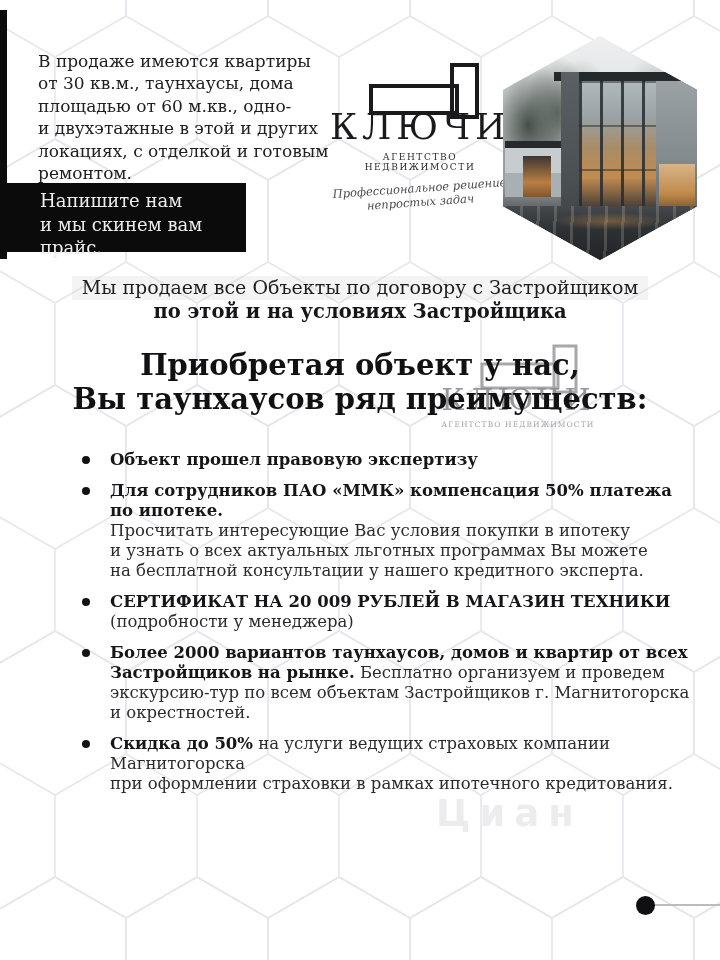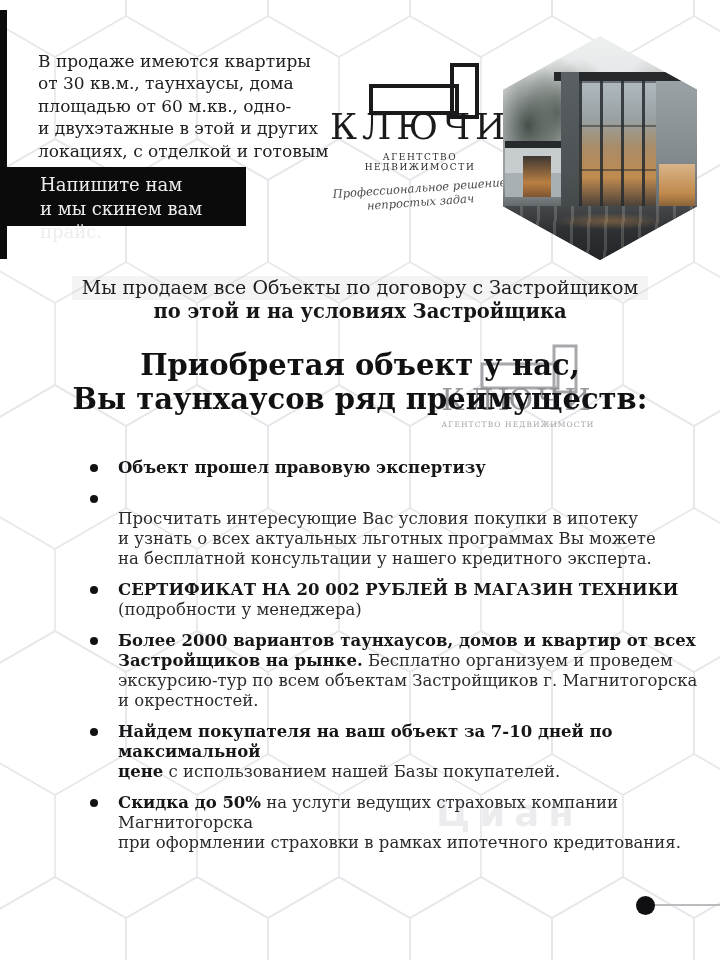--- a/index.html
+++ b/index.html
@@ -5,21 +5,21 @@
   html,body{margin:0;padding:0;background:#9a9a9a;}
   .page{position:relative;width:720px;height:960px;margin:0 auto;background:#ffffff;overflow:hidden;
         font-family:"DejaVu Serif","Liberation Serif",serif;color:#1c1c1e;}
   .hexbg{position:absolute;inset:0;z-index:0;}
   
   .left-strip{position:absolute;left:0;top:10px;width:7px;height:249px;background:#0c0c0c;z-index:2;}
   
   .intro{position:absolute;left:38px;top:50px;width:300px;font-size:17px;line-height:22.4px;
          color:#202022;white-space:pre-line;z-index:3;}
   
-  .cta-box{position:absolute;left:0;top:167px;width:246px;height:59px;background:#0b0b0b;z-index:3;
+  .cta-box{position:absolute;left:0;top:183px;width:246px;height:69px;background:#0b0b0b;z-index:3;
            box-sizing:border-box;padding:6px 0 0 40px;}
   .cta-text{color:#ededed;font-size:18px;line-height:23.5px;white-space:pre-line;}
   
   .logo{position:absolute;left:330px;top:62px;width:180px;text-align:center;z-index:3;}
   .logo-mark{display:block;margin:0 auto -12px 38px;}
   .logo-name{font-size:35px;letter-spacing:5px;color:#1a1a1c;line-height:38px;}
   .logo-sub{font-size:9px;letter-spacing:1.6px;color:#2a2a2c;margin-top:6px;}
   .logo-tagline{font-size:11.5px;font-style:italic;color:#4c4c4e;line-height:14px;margin-top:9px;
                 transform:rotate(-4deg);white-space:pre-line;}
   
@@ -61,21 +61,21 @@
   .sub2{font-size:19.5px;line-height:24px;font-weight:bold;color:#161618;}
   
   .headline{position:absolute;left:0;top:349px;width:720px;text-align:center;z-index:4;
             font-size:29px;line-height:33.5px;font-weight:bold;color:#111113;white-space:pre-line;}
   
   .wm-logo{position:absolute;left:428px;top:344px;width:180px;height:120px;z-index:2;text-align:center;}
   .wm-mark{display:block;margin:0 auto -10px 52px;opacity:.75;}
   .wm-name{font-size:30px;letter-spacing:4px;color:#96969b;line-height:32px;}
   .wm-sub{font-size:7.5px;letter-spacing:1.1px;color:#a5a5aa;margin-top:4px;}
   
-  .benefits{position:absolute;left:82px;top:450px;width:612px;margin:8px;padding:0;list-style:none;z-index:3;}
+  .benefits{position:absolute;left:82px;top:450px;width:612px;margin:0;padding:0;list-style:none;z-index:3;}
   .benefit{display:flex;margin:0 0 11px 0;}
   .dot{flex:0 0 auto;width:8px;height:8px;border-radius:50%;background:#121214;margin-top:6px;}
   .btext{margin-left:20px;font-size:16.5px;line-height:20px;white-space:pre-line;}
   .btext .b{font-weight:bold;color:#161618;}
   .btext .r{font-weight:normal;color:#2b2b2d;}
   
   .cian-wm{position:absolute;left:436px;top:792px;z-index:1;font-family:"DejaVu Sans","Liberation Sans",sans-serif;
            font-size:37px;font-weight:bold;letter-spacing:9px;color:#c7c7cc;opacity:.33;}
   
   .end-dot{position:absolute;left:636px;top:896px;width:19px;height:19px;border-radius:50%;background:#101012;z-index:3;}
@@ -156,41 +156,37 @@
   <div class="headline">Приобретая объект у нас,
 Вы таунхаусов ряд преимуществ:</div>
 
   <ul class="benefits">
       <li class="benefit">
         <span class="dot"></span>
         <span class="btext"><span class="b">Объект прошел правовую экспертизу</span></span>
       </li>
       <li class="benefit">
         <span class="dot"></span>
-        <span class="btext"><span class="r">
+        <span class="btext"><span class="b">Для сотрудников ПАО «ММК» компенсация 50% платежа
+по ипотеке.</span><span class="r">
 Просчитать интересующие Вас условия покупки в ипотеку
 и узнать о всех актуальных льготных программах Вы можете
 на бесплатной консультации у нашего кредитного эксперта.</span></span>
       </li>
       <li class="benefit">
         <span class="dot"></span>
-        <span class="btext"><span class="b">СЕРТИФИКАТ НА 20 002 РУБЛЕЙ В МАГАЗИН ТЕХНИКИ</span><span class="r">
+        <span class="btext"><span class="b">СЕРТИФИКАТ НА 20 009 РУБЛЕЙ В МАГАЗИН ТЕХНИКИ</span><span class="r">
 (подробности у менеджера)</span></span>
       </li>
       <li class="benefit">
         <span class="dot"></span>
         <span class="btext"><span class="b">Более 2000  вариантов таунхаусов, домов и квартир от всех
 Застройщиков на рынке.</span><span class="r"> Бесплатно организуем и проведем
 экскурсию-тур по всем объектам Застройщиков г. Магнитогорска
 и окрестностей.</span></span>
-      </li>
-      <li class="benefit">
-        <span class="dot"></span>
-        <span class="btext"><span class="b">Найдем покупателя на ваш объект за 7-10 дней по максимальной
-цене</span><span class="r"> с использованием нашей Базы покупателей.</span></span>
       </li>
       <li class="benefit">
         <span class="dot"></span>
         <span class="btext"><span class="b">Скидка до 50%</span><span class="r"> на услуги ведущих страховых компании Магнитогорска
 при оформлении страховки в рамках ипотечного кредитования.</span></span>
       </li>
     </ul>
 
   <div class="cian-wm">Циан</div>
 

